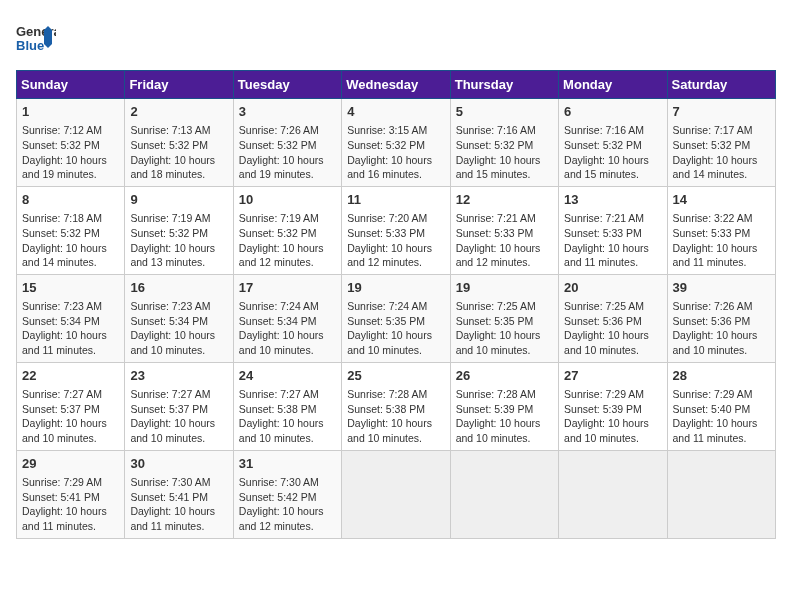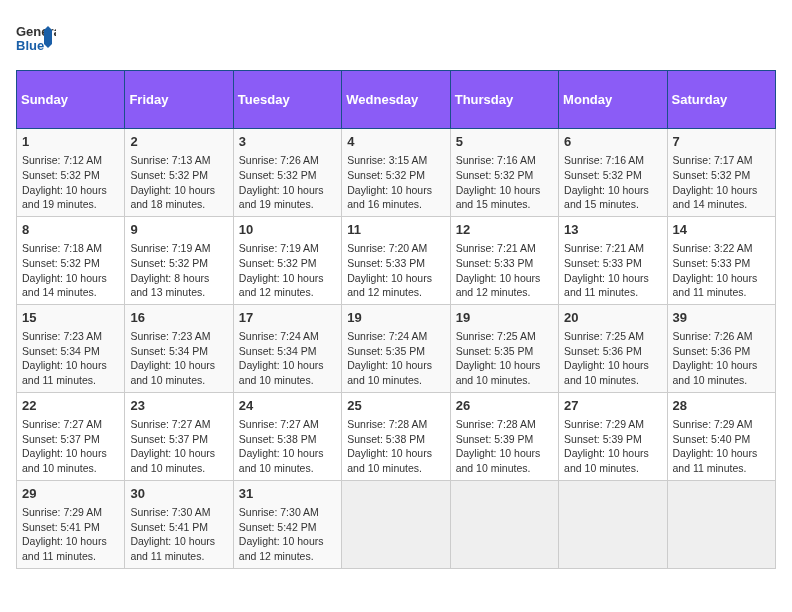--- a/index.html
+++ b/index.html
@@ -27,23 +27,23 @@
     .subtitle {
       font-size: 15px;
       color: #555;
     }
     .calendar {
       width: 100%;
       border-collapse: collapse;
       font-size: 11px;
     }
     .calendar thead tr th {
-      background-color: #8b5cf6;
+      background-color: #4c1d95;
       color: #fff;
-      padding: 21px 4px;
+      padding: 6px 4px;
       text-align: left;
       font-size: 13px;
       font-weight: bold;
       border: 1px solid #1a4f8a;
     }
     .calendar tbody tr td {
       vertical-align: top;
       padding: 4px 5px;
       border: 1px solid #ccc;
       width: 108px;
@@ -111,21 +111,21 @@
         <td><span class="day-num">1</span><span>Sunrise: 7:12 AM</span><br><span>Sunset: 5:32 PM</span><br><span>Daylight: 10 hours and 19 minutes.</span></td>
         <td><span class="day-num">2</span><span>Sunrise: 7:13 AM</span><br><span>Sunset: 5:32 PM</span><br><span>Daylight: 10 hours and 18 minutes.</span></td>
         <td><span class="day-num">3</span><span>Sunrise: 7:26 AM</span><br><span>Sunset: 5:32 PM</span><br><span>Daylight: 10 hours and 19 minutes.</span></td>
         <td><span class="day-num">4</span><span>Sunrise: 3:15 AM</span><br><span>Sunset: 5:32 PM</span><br><span>Daylight: 10 hours and 16 minutes.</span></td>
         <td><span class="day-num">5</span><span>Sunrise: 7:16 AM</span><br><span>Sunset: 5:32 PM</span><br><span>Daylight: 10 hours and 15 minutes.</span></td>
         <td><span class="day-num">6</span><span>Sunrise: 7:16 AM</span><br><span>Sunset: 5:32 PM</span><br><span>Daylight: 10 hours and 15 minutes.</span></td>
         <td><span class="day-num">7</span><span>Sunrise: 7:17 AM</span><br><span>Sunset: 5:32 PM</span><br><span>Daylight: 10 hours and 14 minutes.</span></td>
       </tr>
       <tr>
         <td><span class="day-num">8</span><span>Sunrise: 7:18 AM</span><br><span>Sunset: 5:32 PM</span><br><span>Daylight: 10 hours and 14 minutes.</span></td>
-        <td><span class="day-num">9</span><span>Sunrise: 7:19 AM</span><br><span>Sunset: 5:32 PM</span><br><span>Daylight: 8 hours and 13 minutes.</span></td>
+        <td><span class="day-num">9</span><span>Sunrise: 7:19 AM</span><br><span>Sunset: 5:32 PM</span><br><span>Daylight: 10 hours and 13 minutes.</span></td>
         <td><span class="day-num">10</span><span>Sunrise: 7:19 AM</span><br><span>Sunset: 5:32 PM</span><br><span>Daylight: 10 hours and 12 minutes.</span></td>
         <td><span class="day-num">11</span><span>Sunrise: 7:20 AM</span><br><span>Sunset: 5:33 PM</span><br><span>Daylight: 10 hours and 12 minutes.</span></td>
         <td><span class="day-num">12</span><span>Sunrise: 7:21 AM</span><br><span>Sunset: 5:33 PM</span><br><span>Daylight: 10 hours and 12 minutes.</span></td>
         <td><span class="day-num">13</span><span>Sunrise: 7:21 AM</span><br><span>Sunset: 5:33 PM</span><br><span>Daylight: 10 hours and 11 minutes.</span></td>
         <td><span class="day-num">14</span><span>Sunrise: 3:22 AM</span><br><span>Sunset: 5:33 PM</span><br><span>Daylight: 10 hours and 11 minutes.</span></td>
       </tr>
       <tr>
         <td><span class="day-num">15</span><span>Sunrise: 7:23 AM</span><br><span>Sunset: 5:34 PM</span><br><span>Daylight: 10 hours and 11 minutes.</span></td>
         <td><span class="day-num">16</span><span>Sunrise: 7:23 AM</span><br><span>Sunset: 5:34 PM</span><br><span>Daylight: 10 hours and 10 minutes.</span></td>
         <td><span class="day-num">17</span><span>Sunrise: 7:24 AM</span><br><span>Sunset: 5:34 PM</span><br><span>Daylight: 10 hours and 10 minutes.</span></td>

